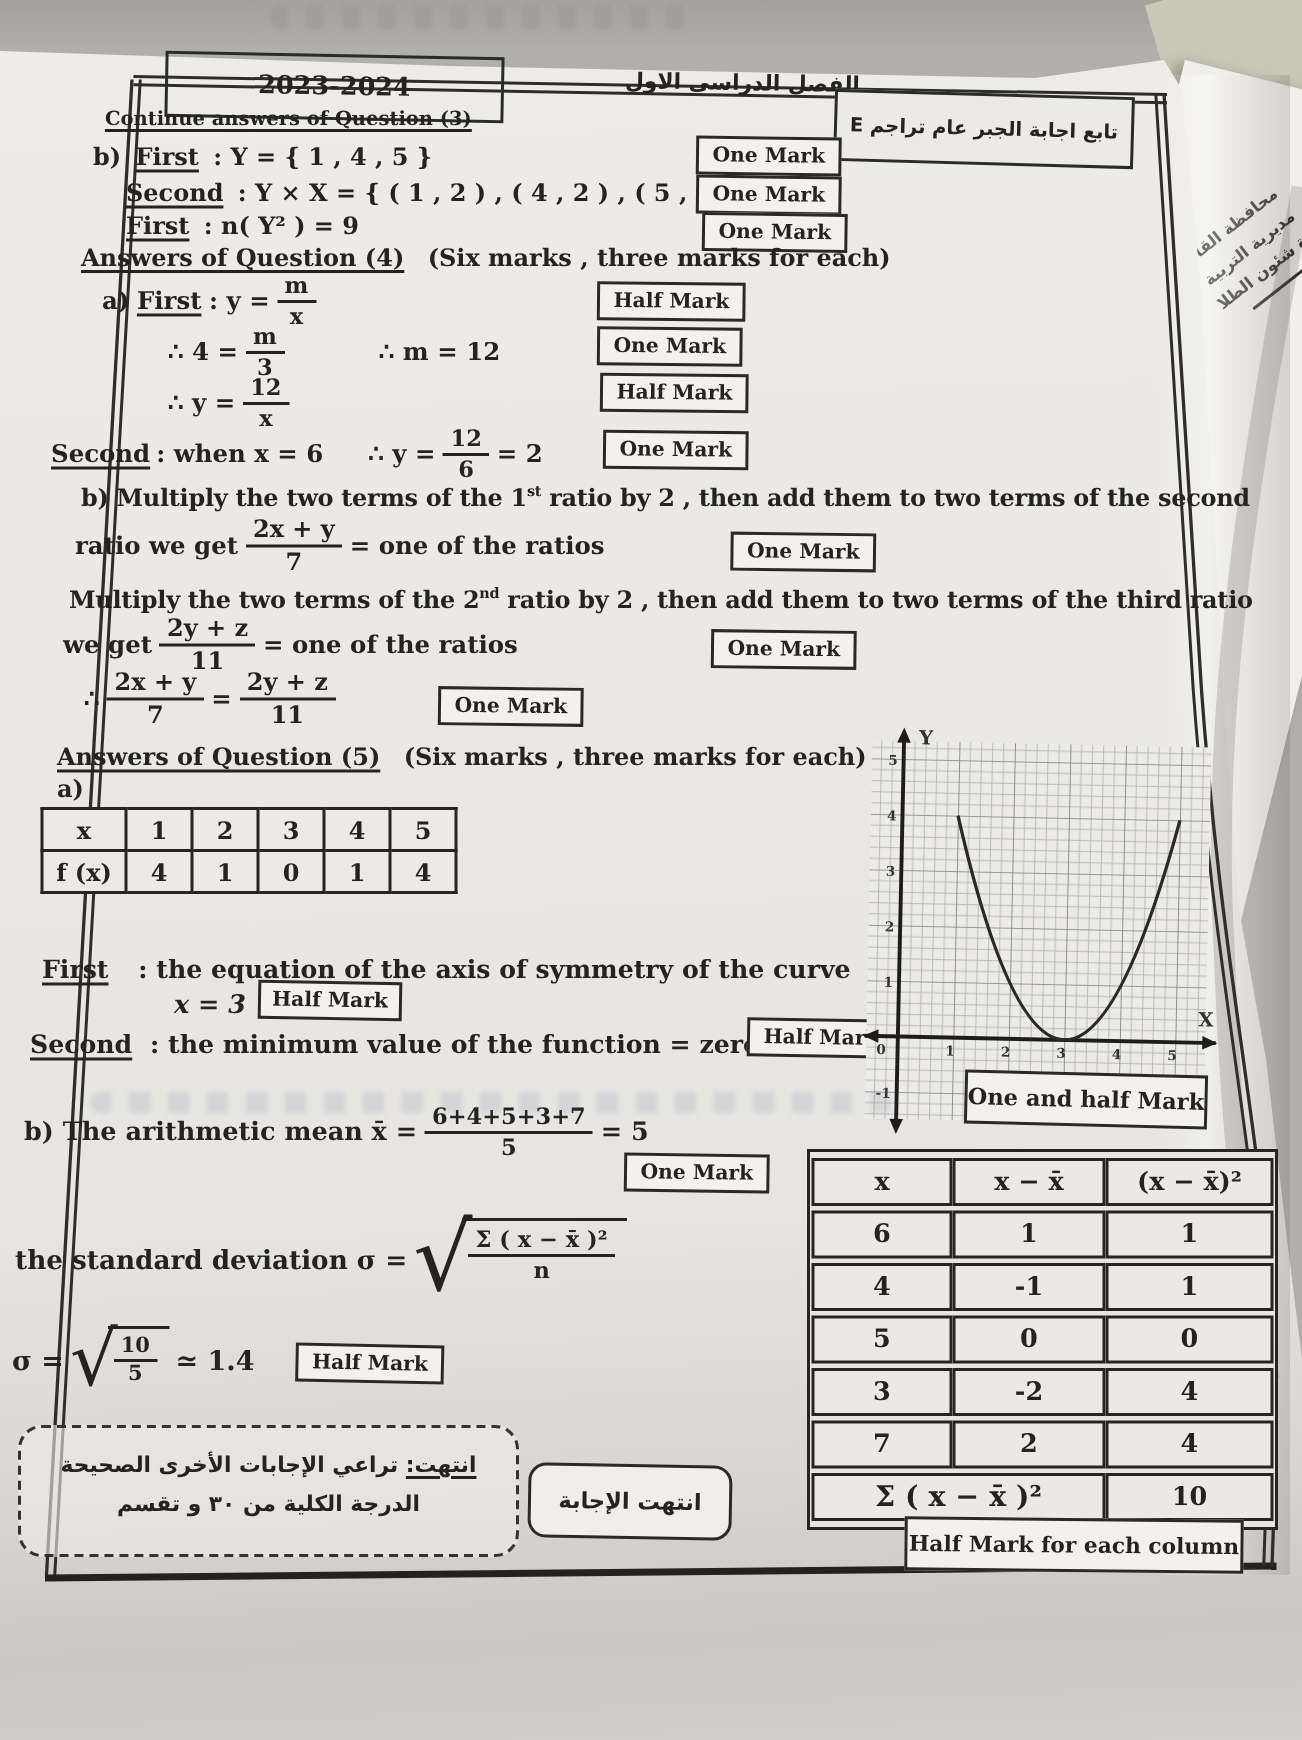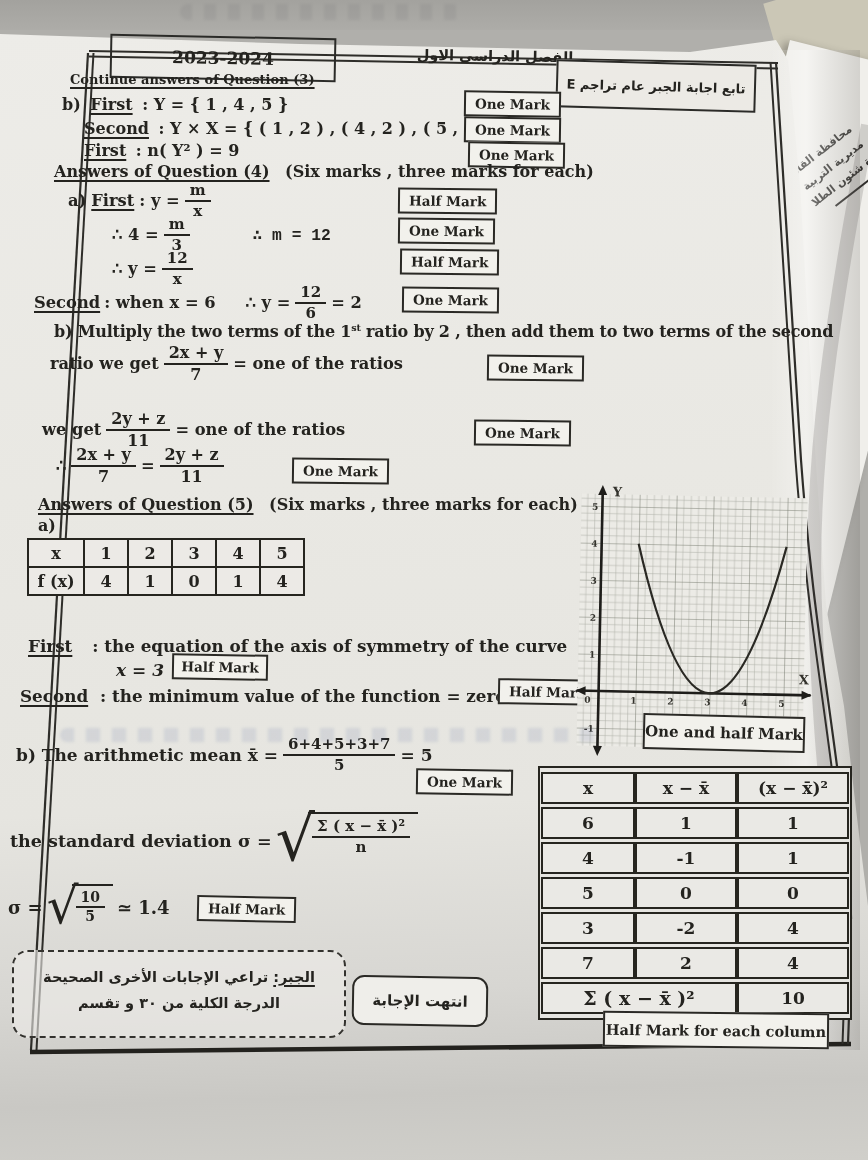--- a/index.html
+++ b/index.html
@@ -140,21 +140,21 @@
         <span class="num">m</span>
         <span class="den">x</span>
       </span>
     </div>
     <div class="abs eng fline" style="left:112px;top:216px;">
       <span>∴ 4 =</span>
       <span class="frac">
         <span class="num">m</span>
         <span class="den">3</span>
       </span>
-      <span style="margin-left:58px;font-family:Liberation Mono, monospace;">∴ m = 12</span>
+      <span style="margin-left:58px;">∴ m = 12</span>
     </div>
     <div class="abs eng fline" style="left:112px;top:250px;">
       <span>∴ y =</span>
       <span class="frac">
         <span class="num">12</span>
         <span class="den">x</span>
       </span>
     </div>
     <div class="abs eng fline" style="left:34px;top:284px;">
       <span class="u">Second</span>
@@ -174,20 +174,23 @@
     <div class="abs eng line" style="left:54px;top:322px;letter-spacing:-0.2px;">
       <span>b) Multiply the two terms of the 1</span><sup>st</sup><span> ratio by 2 , then add them to two terms  of the second</span>
     </div>
     <div class="abs eng fline" style="left:50px;top:344px;">
       <span>ratio we get</span>
       <span class="frac" style="font-size:16px;">
         <span class="num">2x + y</span>
         <span class="den">7</span>
       </span>
       <span>= one of the ratios</span>
+    </div>
+    <div class="abs eng line" style="left:46px;top:390px;letter-spacing:-0.2px;">
+      <span>Multiply the two terms of the 2</span><sup>nd</sup><span> ratio by 2 , then add them to two terms  of the third ratio</span>
     </div>
     <div class="abs eng fline" style="left:42px;top:410px;">
       <span>we get</span>
       <span class="frac" style="font-size:16px;">
         <span class="num">2y + z</span>
         <span class="den">11</span>
       </span>
       <span>= one of the ratios</span>
     </div>
     <div class="abs eng fline" style="left:56px;top:446px;">
@@ -361,21 +364,21 @@
         </table>
     </div>
     <div class="mark" style="left:603px;top:1012px;width:204px;height:26px;font-size:14.5px;transform:rotate(.6deg);">Half Mark for each column</div>
 
     <div class="smudge" style="left:60px;top:728px;width:540px;height:14px;
                 background:repeating-linear-gradient(90deg,rgba(70,90,150,.12) 0 14px,rgba(0,0,0,0) 14px 26px);"></div>
 
     <div class="dashedbox" style="left:12px;top:950px;width:330px;height:84px;">
       <div class="ar" style="font-size:14.5px;text-align:center;margin-top:12px;line-height:1.8;">
         <div>
-          <span class="u">الجبر:</span>
+          <span class="u">انتهت:</span>
           <span>تراعي الإجابات الأخرى الصحيحة</span>
         </div>
         <div>الدرجة الكلية من ٣٠ و تقسم</div>
       </div>
     </div>
     <div class="endbox" style="left:352px;top:976px;width:132px;height:46px;transform:rotate(1deg);">
       <span class="ar" style="font-size:15px;">انتهت الإجابة</span>
     </div>
 
   </div>

